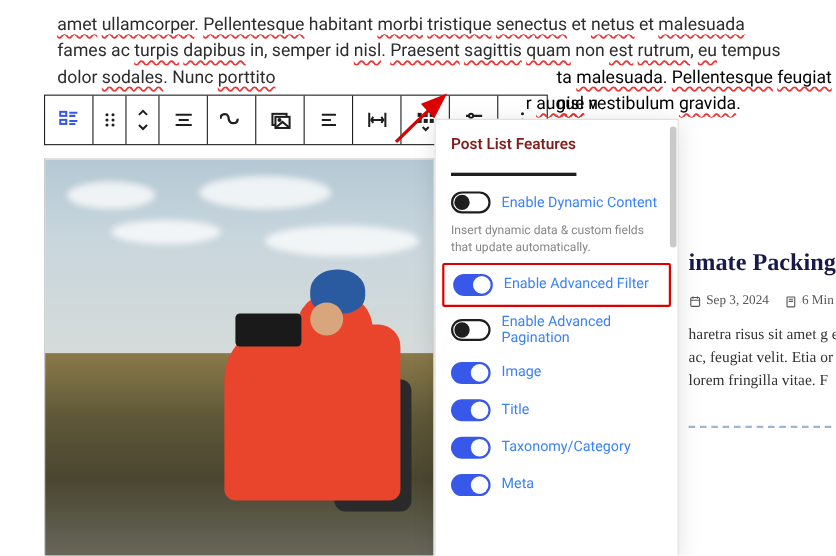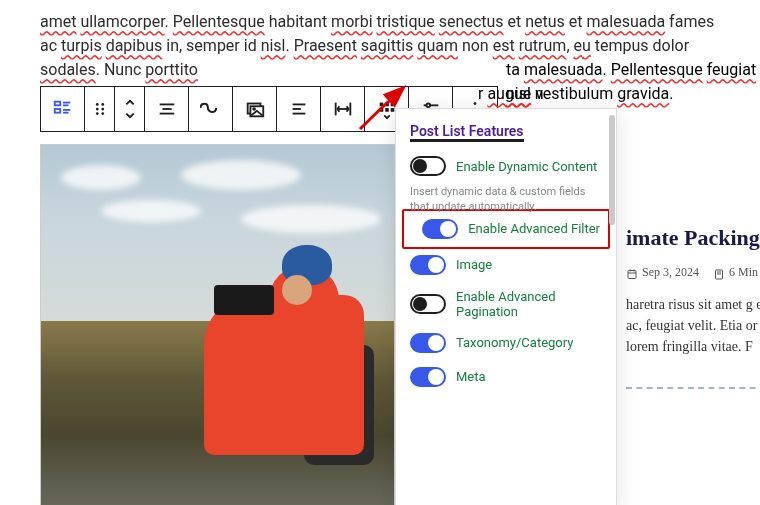--- a/index.html
+++ b/index.html
@@ -1,17 +1,17 @@
 <!DOCTYPE html>
 <html><head>
 <meta charset="utf-8">
 <style>
 * { margin: 0; padding: 0; box-sizing: border-box; }
 body { font-family: -apple-system, BlinkMacSystemFont, "Segoe UI", Roboto, sans-serif; background: #fff; width: 760px; height: 505px; overflow: hidden; position: relative; }
-.paragraph { padding: 10px 40px 0 40px; font-size: 16px; line-height: 1.5; color: #2c2c2c; }
+.paragraph { padding: 10px 40px 0 52px; font-size: 16px; line-height: 1.5; color: #2c2c2c; }
 .sp { text-decoration: underline; text-decoration-style: wavy; text-decoration-color: #e33; text-underline-offset: 3px; }
 .toolbar { display: flex; margin: 4px 0 0 40px; border: 1px solid #1e1e1e; background: #fff; width: fit-content; }
 .toolbar-btn { width: 44px; height: 44px; display: flex; align-items: center; justify-content: center; border-right: 1px solid #1e1e1e; cursor: pointer; }
 .toolbar-btn:last-child { border-right: none; }
 .toolbar-btn svg { width: 22px; height: 22px; }
 .drag-btn { width: 30px; }
 .arrow-anno { position: absolute; left: 350px; top: 84px; pointer-events: none; z-index: 5; }
 .content-area { display: flex; margin: 12px 0 0 40px; position: relative; }
 .photo { width: 355px; height: 370px; border: 1px solid #ccc; border-bottom: 2px dashed #4a7bbf; position: relative; overflow: hidden; }
 .sky { position: absolute; inset: 0; height: 48%; background: linear-gradient(180deg, #b4c8d4 0%, #c8d6dd 40%, #d5dbd9 100%); }
@@ -19,30 +19,30 @@
 .ground { position: absolute; top: 48%; left: 0; right: 0; bottom: 0; background: linear-gradient(180deg, #8a7a4a 0%, #5f5838 30%, #4a4630 60%, #6b6a5f 100%); }
 .person { position: absolute; right: 20px; top: 70px; width: 200px; height: 260px; }
 .jacket { position: absolute; top: 80px; left: 30px; width: 160px; height: 160px; background: #e8452c; border-radius: 50px 20px 10px 10px; }
 .hood { position: absolute; top: 50px; left: 95px; width: 70px; height: 60px; background: #e8452c; border-radius: 40px 40px 10px 10px; }
 .hat { position: absolute; top: 30px; left: 108px; width: 50px; height: 40px; background: #2a5aa0; border-radius: 48% 48% 40% 40%; }
 .face { position: absolute; top: 60px; left: 108px; width: 30px; height: 30px; background: #d9a57d; border-radius: 50%; }
 .backpack { position: absolute; top: 130px; left: 130px; width: 70px; height: 120px; background: #2a2a2a; border-radius: 10px; }
 .camera { position: absolute; top: 70px; left: 40px; width: 60px; height: 30px; background: #1a1a1a; border-radius: 4px; }
 .arm { position: absolute; top: 90px; left: 35px; width: 70px; height: 30px; background: #e8452c; border-radius: 20px; transform: rotate(-35deg); }
 .panel { position: absolute; left: 395px; top: 108px; width: 222px; background: #fff; border: 1px solid #ddd; box-shadow: 0 4px 20px rgba(0,0,0,0.12); padding: 14px 14px 8px 14px; z-index: 10; height: 400px; }
-.panel-title { font-size: 14px; font-weight: 600; color: #4c1d95; padding-bottom: 0; border-bottom: 3px solid #1e1e1e; margin-bottom: 14px; width: fit-content; }
+.panel-title { font-size: 14px; font-weight: 600; color: #7f1d1d; padding-bottom: 18px; border-bottom: 3px solid #1e1e1e; margin-bottom: 14px; width: fit-content; }
 .feature-row { display: flex; align-items: center; gap: 10px; margin-bottom: 14px; }
-.highlight { border: 2px solid #d00; padding: 8px; margin: -8px; margin-bottom: 6px; border-radius: 2px; justify-content: flex-end; }
+.highlight { border: 2px solid #d00; padding: 8px; margin: -8px; margin-bottom: 6px; border-radius: 2px; }
 .toggle { width: 36px; height: 20px; border-radius: 10px; position: relative; flex-shrink: 0; cursor: pointer; }
 .toggle.off { border: 2px solid #1e1e1e; background: #fff; }
 .toggle.off::after { content: ''; position: absolute; left: 1px; top: 1px; width: 14px; height: 14px; background: #1e1e1e; border-radius: 50%; }
 .toggle.on { background: #3858e9; }
 .toggle.on::after { content: ''; position: absolute; right: 2px; top: 2px; width: 16px; height: 16px; background: #fff; border-radius: 50%; }
-.feature-label { font-size: 13px; color: #15803d; }
-.feature-desc { font-size: 11px; color: #888; line-height: 1.4; margin: -6px 0 2px 0; }
+.feature-label { font-size: 13px; color: #3b82f6; }
+.feature-desc { font-size: 11px; color: #888; line-height: 1.4; margin: -6px 0 14px 0; }
 .scrollbar { position: absolute; right: 1px; top: 6px; width: 6px; height: 110px; background: #c9c9c9; border-radius: 3px; }
 .sidebar-card { position: absolute; left: 626px; top: 225px; width: 140px; font-family: Georgia, serif; }
 .card-title { font-size: 22px; font-weight: 700; color: #1a1a4a; margin-bottom: 14px; white-space: nowrap; }
 .card-meta { font-size: 12px; color: #555; display: flex; gap: 14px; margin-bottom: 14px; white-space: nowrap; }
 .card-meta span { display: inline-flex; align-items: flex-end; gap: 4px; }
 .meta-icon { width: 12px; height: 12px; display: inline-block; }
 .card-body { font-size: 14px; color: #333; line-height: 1.5; padding-bottom: 30px; border-bottom: 2px dashed #a0b4d4; }
 </style>
 </head>
 <body>
@@ -183,26 +183,30 @@
       <div class="feature-row">
         <div class="toggle off"></div>
         <div class="feature-label">Enable Dynamic Content</div>
       </div>
       <div class="feature-desc">Insert dynamic data &amp; custom fields that update automatically.</div>
       <div class="feature-row highlight">
         <div class="toggle on"></div>
         <div class="feature-label">Enable Advanced Filter</div>
       </div>
       <div class="feature-row">
-        <div class="toggle on"></div>
-        <div class="feature-label">Image</div>
-      </div>
-      <div class="feature-row">
         <div class="toggle off"></div>
         <div class="feature-label">Enable Advanced Pagination</div>
+      </div>
+      <div class="feature-row">
+        <div class="toggle on"></div>
+        <div class="feature-label">Image</div>
+      </div>
+      <div class="feature-row">
+        <div class="toggle on"></div>
+        <div class="feature-label">Title</div>
       </div>
       <div class="feature-row">
         <div class="toggle on"></div>
         <div class="feature-label">Taxonomy/Category</div>
       </div>
       <div class="feature-row">
         <div class="toggle on"></div>
         <div class="feature-label">Meta</div>
       </div>
     </div>

